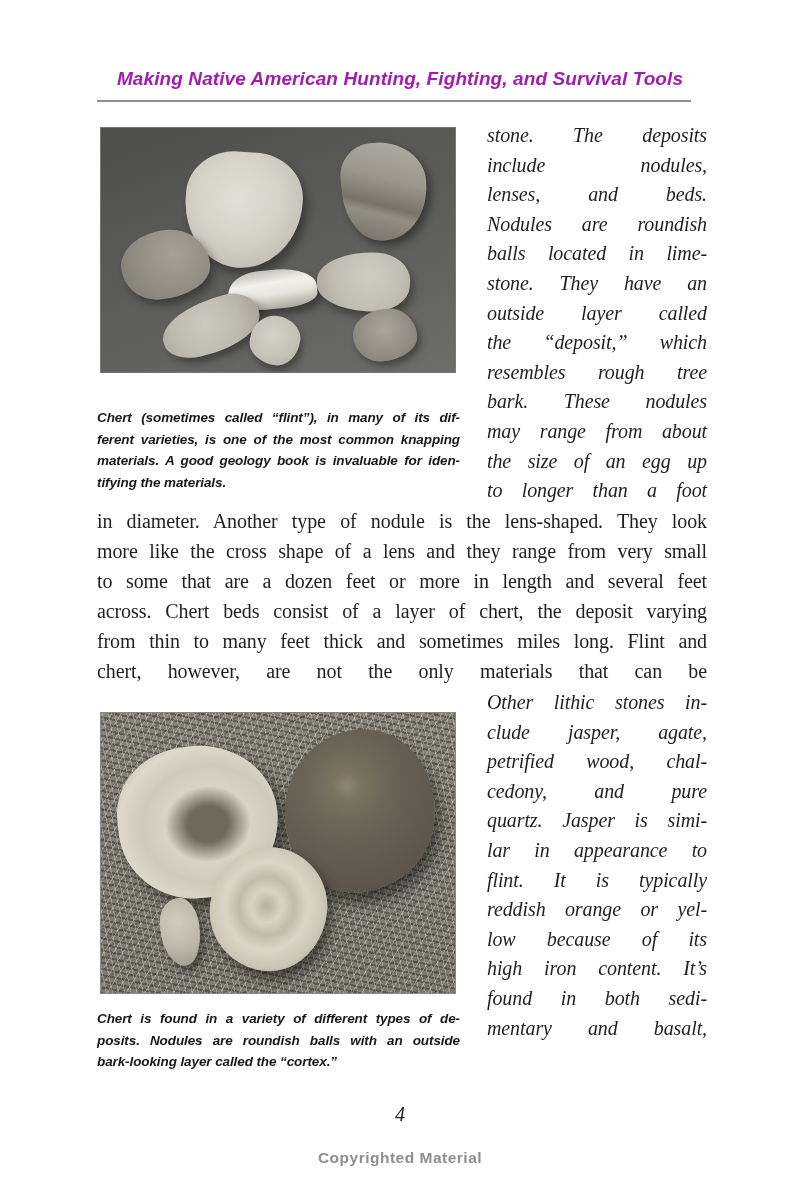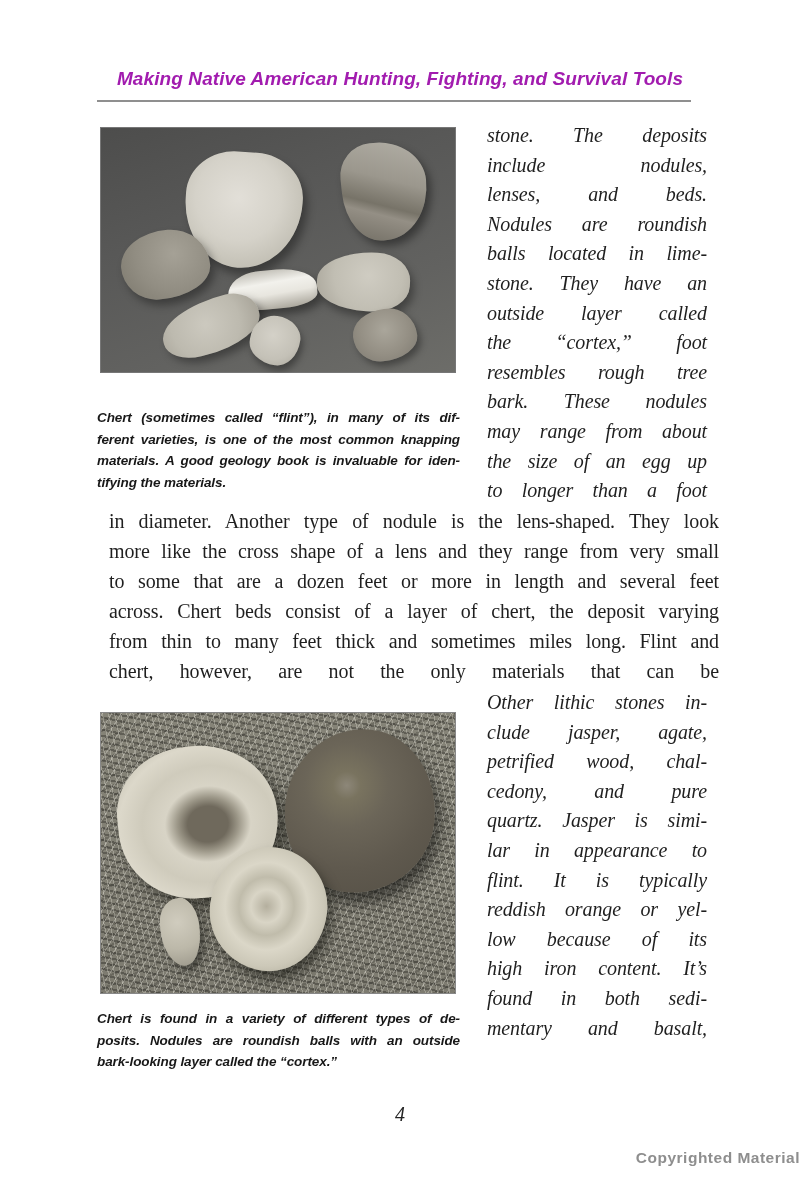--- a/index.html
+++ b/index.html
@@ -28,21 +28,21 @@
   .tline.ragged { text-align:center; text-align-last:left; white-space:normal; }
 
   .body-col {
     position:absolute; width:220px;
     font-size:20px; line-height:29.6px;font-style:italic;
   }
   .col1 { left:487px; top:121px; }
   .col2 { left:487px; top:688px; }
   .body-para {
     position:absolute; left:97px; top:506px; width:610px;
-    font-size:20px; line-height:30px;margin-left:12px;
+    font-size:20px; line-height:30px;
   }
 
   
   .caption {
     position:absolute; left:97px; width:363px;
     font-family:"Liberation Sans", sans-serif; font-style:italic; font-weight:700;
     font-size:13.5px; line-height:21.7px; color:#181818; letter-spacing:-0.25px;
   }
   .caption1 { top:391px;margin-top:16px; }
   .caption2 { top:1008px; }
@@ -143,21 +143,21 @@
     transform:rotate(-8deg); box-shadow:4px 6px 8px rgba(20,20,15,0.5);
   }
 
   
   .pageno {
     position:absolute; top:1103px; left:0; width:800px; text-align:center;
     font-style:italic; font-size:20px; color:#242424;
     font-family:"Liberation Serif", serif;
   }
   .copyright {
-    position:absolute; top:1149px; left:0; width:800px; text-align:right;
+    position:absolute; top:1149px; left:0; width:800px; text-align:center;
     font-family:"Liberation Sans", sans-serif; font-weight:700;
     font-size:15.5px; letter-spacing:0.5px; color:#8e8e8e;
   }
 </style>
 </head>
 <body>
 
 <div class="page">
 
   <div class="running-head">Making Native American Hunting, Fighting, and Survival Tools</div>
@@ -182,21 +182,21 @@
     </div>
 
   <div class="body-col col1">
       <div class="tline">stone. The deposits</div>
       <div class="tline">include nodules,</div>
       <div class="tline">lenses, and beds.</div>
       <div class="tline">Nodules are roundish</div>
       <div class="tline">balls located in lime-</div>
       <div class="tline">stone. They have an</div>
       <div class="tline">outside layer called</div>
-      <div class="tline">the “cortex,” foot</div>
+      <div class="tline">the “deposit,” which</div>
       <div class="tline">resembles rough tree</div>
       <div class="tline">bark. These nodules</div>
       <div class="tline">may range from about</div>
       <div class="tline">the size of an egg up</div>
       <div class="tline">to longer than a foot</div>
     </div>
 
   <div class="body-para">
       <div class="tline">in diameter. Another type of nodule is the lens-shaped. They look</div>
       <div class="tline">more like the cross shape of a lens and they range from very small</div>

